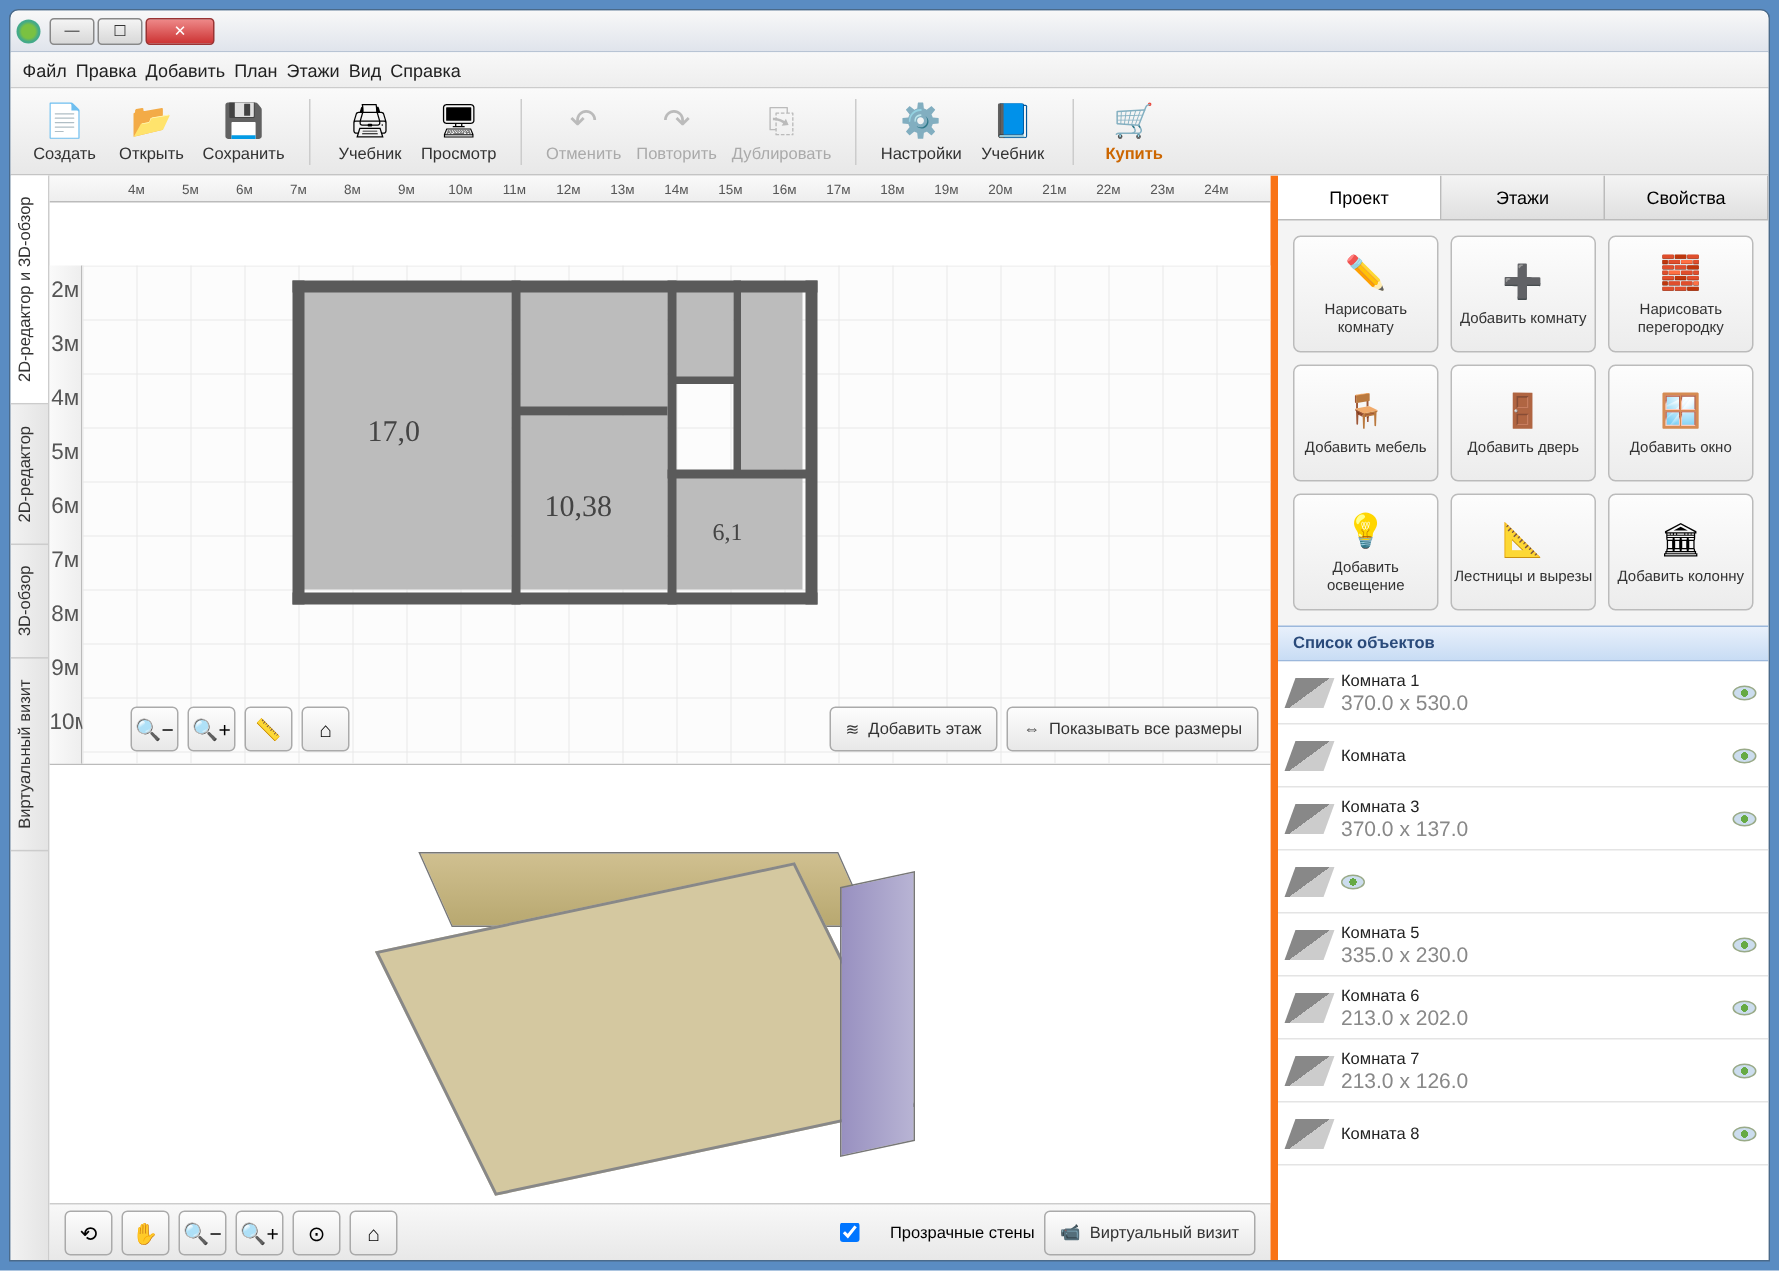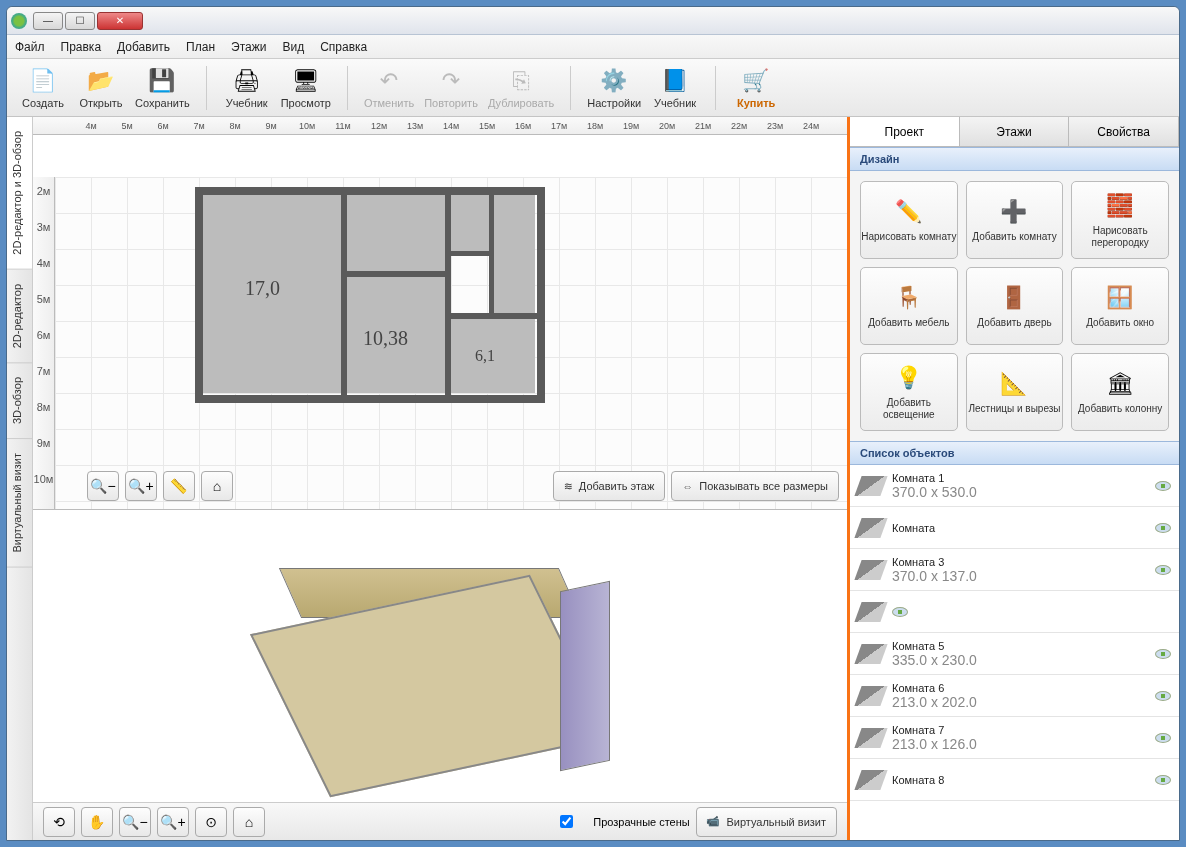--- a/index.html
+++ b/index.html
@@ -5,58 +5,58 @@
 * { box-sizing: border-box; margin: 0; padding: 0; font-family: "Segoe UI", Tahoma, sans-serif; }
 body { background: #5a8cc2; padding: 6px; width: 1186px; height: 847px; overflow: hidden; }
 .window { background: #fff; border: 1px solid #4a6a8a; border-radius: 6px 6px 0 0; width: 100%; height: 100%; display: flex; flex-direction: column; overflow: hidden; }
 .titlebar { height: 28px; background: linear-gradient(#f8f8f8,#e0e4ec); border-bottom: 1px solid #b8c4d4; display: flex; align-items: center; padding: 0 4px; border-radius: 6px 6px 0 0; }
 .title-icon { width: 16px; height: 16px; background: radial-gradient(circle,#7ac142 40%,#4a8 60%); border-radius: 50%; margin-right: 6px; }
 .title-text { font-size: 12px; color: #333; flex: 1; }
 .win-btns { display: flex; gap: 2px; }
 .win-btn { width: 30px; height: 18px; border: 1px solid #888; border-radius: 3px; display: flex; align-items: center; justify-content: center; font-size: 10px; color: #333; }
 .win-close { background: linear-gradient(#e88,#c33); color: #fff; width: 46px; border-color: #933; }
 .win-min, .win-max { background: linear-gradient(#f4f4f4,#d8d8d8); }
-.menubar { height: 24px; background: linear-gradient(#f8f8f8,#eee); border-bottom: 1px solid #ccc; display: flex; align-items: center; padding: 0 8px; gap: 16px; }
+.menubar { height: 24px; background: linear-gradient(#f8f8f8,#eee); border-bottom: 1px solid #ccc; display: flex; align-items: center; padding: 0 8px; gap: 6px; }
 .menubar span { font-size: 12px; color: #222; cursor: default; }
 .toolbar { height: 58px; background: linear-gradient(#fafafa,#e8e8e8); border-bottom: 1px solid #c4c4c4; display: flex; align-items: center; padding: 0 6px; gap: 10px; }
 .toolbar-group { display: flex; gap: 10px; padding: 0 6px; }
 .toolbar-sep { width: 1px; height: 44px; background: #ccc; }
 .tool-btn { display: flex; flex-direction: column; align-items: center; gap: 2px; min-width: 48px; }
 .tool-icon { width: 28px; height: 28px; display: flex; align-items: center; justify-content: center; font-size: 22px; }
 .tool-label { font-size: 11px; color: #333; }
 .tool-label.disabled { color: #aaa; }
 .tool-label.buy { color: #c60; font-weight: bold; }
 .content { flex: 1; display: flex; overflow: hidden; }
 .left-tabs { width: 26px; background: linear-gradient(90deg,#f2f2f2,#e4e4e4); border-right: 1px solid #ccc; display: flex; flex-direction: column; }
 .vtab { flex: none; writing-mode: vertical-rl; transform: rotate(180deg); padding: 14px 4px; font-size: 11px; color: #333; border-top: 1px solid #ccc; text-align: center; }
 .vtab.active { background: #fff; }
 .center { flex: 1; display: flex; flex-direction: column; overflow: hidden; }
 .plan-area { flex: 0 0 360px; display: flex; flex-direction: column; border-bottom: 1px solid #bbb; position: relative; gap: 42px; }
 .ruler-h { height: 18px; background: linear-gradient(#fafafa,#eee); border-bottom: 1px solid #bbb; display: flex; align-items: center; padding-left: 40px; gap: 0; }
 .ruler-h span { width: 36px; font-size: 9px; color: #555; text-align: center; }
 .plan-body { flex: 1; display: flex; }
 .ruler-v { width: 22px; background: linear-gradient(90deg,#fafafa,#eee); border-right: 1px solid #bbb; display: flex; flex-direction: column; padding-top: 8px; }
-.ruler-v span { height: 36px; font-size: 11px; color: #555; text-align: center; }
+.ruler-v span { height: 36px; font-size: 15px; color: #555; text-align: center; }
 .canvas { flex: 1; background: #fcfcfc; background-image: linear-gradient(#e8e8e8 1px,transparent 1px),linear-gradient(90deg,#e8e8e8 1px,transparent 1px); background-size: 36px 36px; position: relative; }
 .floorplan { position: absolute; left: 140px; top: 10px; width: 370px; height: 240px; }
 .wall { position: absolute; background: #5a5a5a; }
 .room-fill { position: absolute; background: #bcbcbc; }
 .room-label { position: absolute; font-family: Georgia, serif; font-size: 20px; color: #444; }
 .plan-toolbar { position: absolute; bottom: 8px; left: 32px; right: 8px; display: flex; align-items: center; gap: 6px; }
 .icon-btn { width: 32px; height: 30px; border: 1px solid #aaa; border-radius: 4px; background: linear-gradient(#fdfdfd,#e8e8e8); display: flex; align-items: center; justify-content: center; font-size: 14px; }
 .pill-btn { height: 30px; border: 1px solid #aaa; border-radius: 4px; background: linear-gradient(#fdfdfd,#e8e8e8); display: flex; align-items: center; gap: 6px; padding: 0 10px; font-size: 11px; color: #333; }
 .view3d { flex: 1; background: #fff; position: relative; display: flex; align-items: center; justify-content: center; }
 .iso-house { width: 380px; height: 240px; position: relative; }
 .iso-floor { position: absolute; width: 280px; height: 180px; transform: skewY(-12deg) skewX(24deg); background: #d4c8a0; border: 2px solid #888; top: 60px; left: 40px; }
 .iso-wall1 { position: absolute; width: 280px; height: 50px; background: linear-gradient(#d0c090,#b8a870); transform: skewX(24deg); top: 32px; left: 40px; border: 1px solid #777; }
 .iso-wall2 { position: absolute; width: 50px; height: 180px; background: linear-gradient(90deg,#9890c0,#b8b4d4); transform: skewY(-12deg); top: 50px; left: 310px; border: 1px solid #777; }
 .bottom-toolbar { height: 38px; border-top: 1px solid #ccc; background: linear-gradient(#f8f8f8,#e8e8e8); display: flex; align-items: center; padding: 0 10px; gap: 6px; }
 .bottom-toolbar .spacer { flex: 1; }
 .chk { display: flex; align-items: center; gap: 20px; font-size: 11px; }
-.right-panel { width: 332px; background: #f4f4f4; border-left: 3px solid #f97316; display: flex; flex-direction: column; }
+.right-panel { width: 332px; background: #f4f4f4; border-left: 5px solid #f97316; display: flex; flex-direction: column; }
 .rtabs { height: 30px; display: flex; background: linear-gradient(#f4f4f4,#e0e0e0); border-bottom: 1px solid #bbb; }
 .rtab { flex: 1; display: flex; align-items: center; justify-content: center; font-size: 12px; border-right: 1px solid #bbb; }
 .rtab.active { background: #fff; }
 .section-hdr { height: 24px; background: linear-gradient(#e8f0fb,#c8dcf4); border-top: 1px solid #9cb8dc; border-bottom: 1px solid #9cb8dc; display: flex; align-items: center; padding: 0 10px; font-size: 11px; font-weight: bold; color: #2a4a7a; }
 .design-grid { padding: 10px; display: grid; grid-template-columns: repeat(3,1fr); gap: 8px; }
 .design-btn { height: 78px; border: 1px solid #bbb; border-radius: 5px; background: linear-gradient(#fdfdfd,#ececec); display: flex; flex-direction: column; align-items: center; justify-content: center; gap: 4px; }
 .design-icon { width: 30px; height: 30px; display: flex; align-items: center; justify-content: center; font-size: 22px; }
 .design-label { font-size: 10px; color: #333; text-align: center; line-height: 1.2; }
 .obj-list { flex: 1; overflow-y: auto; background: #fff; }
 .obj-item { height: 42px; border-bottom: 1px solid #e4e4e4; display: flex; align-items: center; padding: 0 8px; gap: 8px; }
@@ -282,21 +282,20 @@
           </div>
       </div>
     </div>
 
     <div class="right-panel">
       <div class="rtabs">
         <div class="rtab active">Проект</div>
         <div class="rtab">Этажи</div>
         <div class="rtab">Свойства</div>
       </div>
-      <div class="section-hdr">Дизайн</div>
       <div class="design-grid" id="design-grid">
           <div class="design-btn">
             <div class="design-icon">✏️</div>
             <div class="design-label">Нарисовать комнату</div>
           </div>
           <div class="design-btn">
             <div class="design-icon">➕</div>
             <div class="design-label">Добавить комнату</div>
           </div>
           <div class="design-btn">

